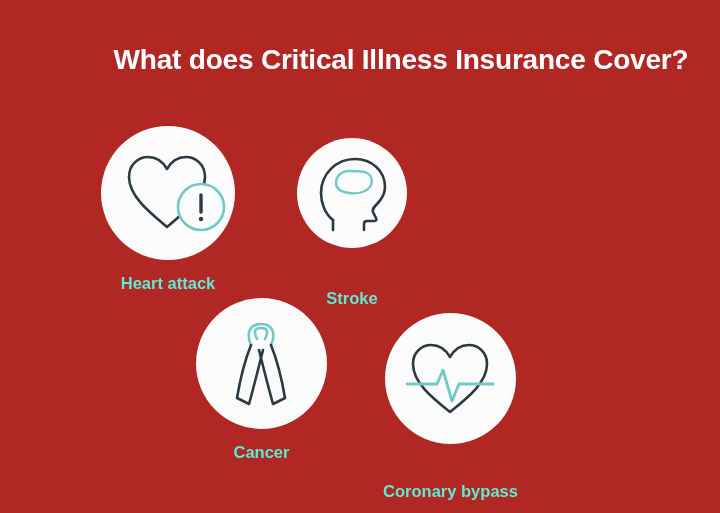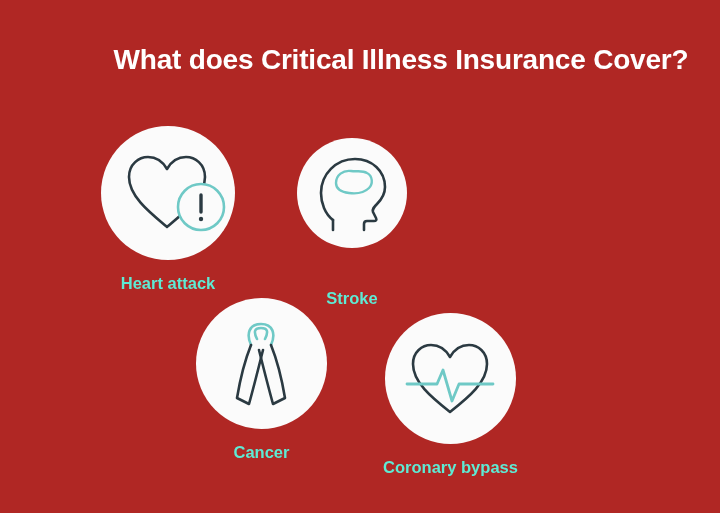--- a/index.html
+++ b/index.html
@@ -60,21 +60,21 @@
   
   #item-heart-attack       { left: 101px; top: 126px; width: 134px; }
   #item-heart-attack .circle       { width: 134px; height: 134px; }
   #item-stroke             { left: 297px; top: 138px; width: 110px; }
   #item-stroke .circle             { width: 110px; height: 110px; }
   #item-organ-transplants  { left: 483px; top: 133px; width: 127px; }
   #item-organ-transplants .circle  { width: 127px; height: 127px; }
   
   #item-cancer             { left: 196px; top: 298px; width: 131px; }
   #item-cancer .circle             { width: 131px; height: 131px; }
-  #item-coronary-bypass    { left: 385px; top: 313px; width: 131px; }
+  #item-coronary-bypass    { left: 385px; top: 313px; width: 131px; gap: 24px; }
   #item-coronary-bypass .circle    { width: 131px; height: 131px; }
 
   #item-stroke .item-label            { margin-top: 41px; }
   #item-organ-transplants .item-label { margin-top: 19px; }
   svg { display: block; }
 </style>
 </head>
 <body>
 
 <div id="infographic">

